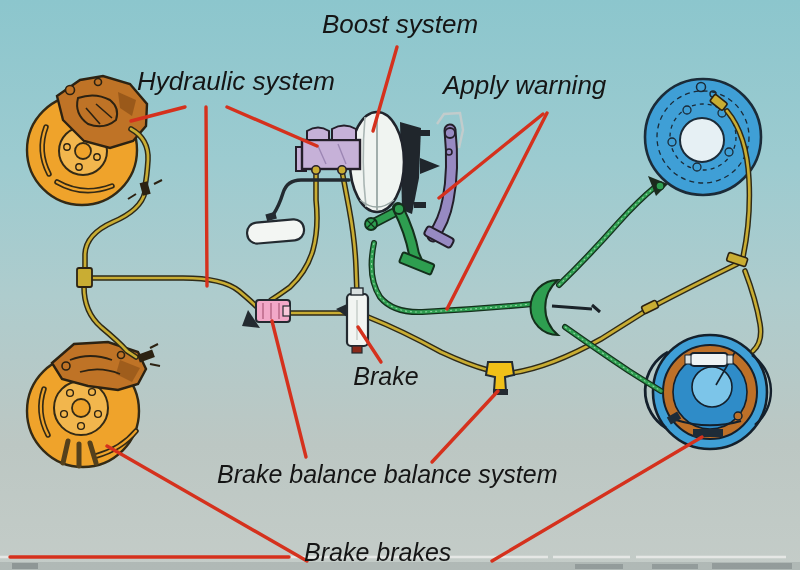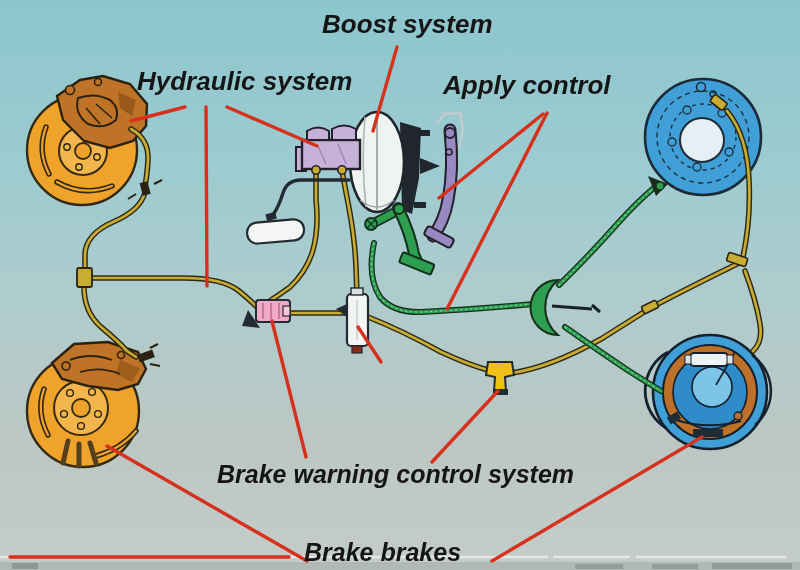--- a/index.html
+++ b/index.html
@@ -3,21 +3,21 @@
 <meta charset="utf-8">
 <style>
   html,body{margin:0;padding:0;}
   .stage{
     position:relative;width:800px;height:570px;overflow:hidden;
     background:linear-gradient(180deg,#8cc6cd 0%,#9ccbd0 28%,#aecccd 52%,#bcc7c3 78%,#c4ccc8 100%);
     font-family:"Liberation Sans",sans-serif;
   }
   .stage svg{position:absolute;left:0;top:0;}
   .lbl{
-    position:absolute;font-style:italic;font-weight:700;color:#151515;
+    position:absolute;font-style:italic;font-weight:400;color:#151515;
     font-size:26px;white-space:nowrap;letter-spacing:0px;line-height:1.0;
   }
   .lbl-center{text-align:center;white-space:normal;}
   
   .yo{stroke:#2e2a18;stroke-width:5.6;fill:none;stroke-linecap:round;}
   .yi{stroke:#c9ad33;stroke-width:2.7;fill:none;stroke-linecap:round;}
   .go{stroke:#14301c;stroke-width:6;fill:none;stroke-linecap:round;}
   .gi{stroke:#2e9e50;stroke-width:3.4;fill:none;stroke-linecap:round;}
   .gd{stroke:#8fd4a2;stroke-width:1.1;fill:none;stroke-dasharray:2 3;}
   .red{stroke:#d5311d;stroke-width:3.4;fill:none;stroke-linecap:round;}
@@ -273,20 +273,20 @@
     <line class="red" x1="272" y1="321" x2="306" y2="457"></line>
     <line class="red" x1="498" y1="391" x2="432" y2="462"></line>
     <line class="red" x1="107" y1="446" x2="307" y2="561"></line>
     <line class="red" x1="702" y1="437" x2="492" y2="561"></line>
     <line class="red" x1="10" y1="557" x2="289" y2="557"></line>
   </g>
 </svg>
 
 <div class="lbl" style="left:137px;top:68px;">Hydraulic system</div>
 <div class="lbl" style="left:322px;top:11px;">Boost system</div>
-<div class="lbl" style="left:443px;top:72px;">Apply control</div>
+<div class="lbl" style="left:443px;top:72px;">Apply warning</div>
 <div class="lbl lbl-center" style="left:328px;top:364px;width:116px;font-size:25px;">
-  <br>
+  <span>Brake</span><br>
 </div>
-<div class="lbl" style="left:217px;top:462px;font-size:25px;">Brake warning control system</div>
+<div class="lbl" style="left:217px;top:462px;font-size:25px;">Brake balance balance system</div>
 <div class="lbl" style="left:304px;top:540px;font-size:25px;">Brake brakes</div>
 
 </div>
 
 </body></html>

